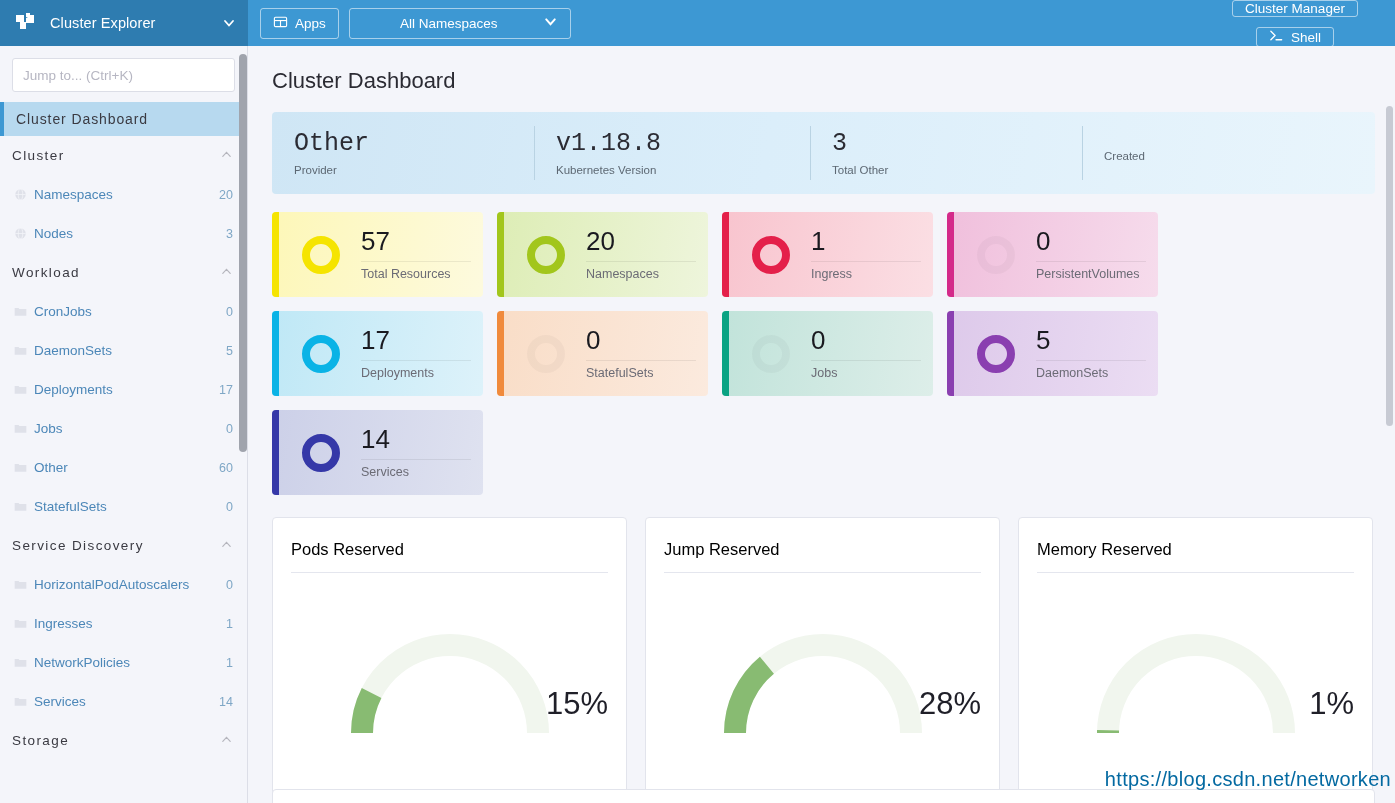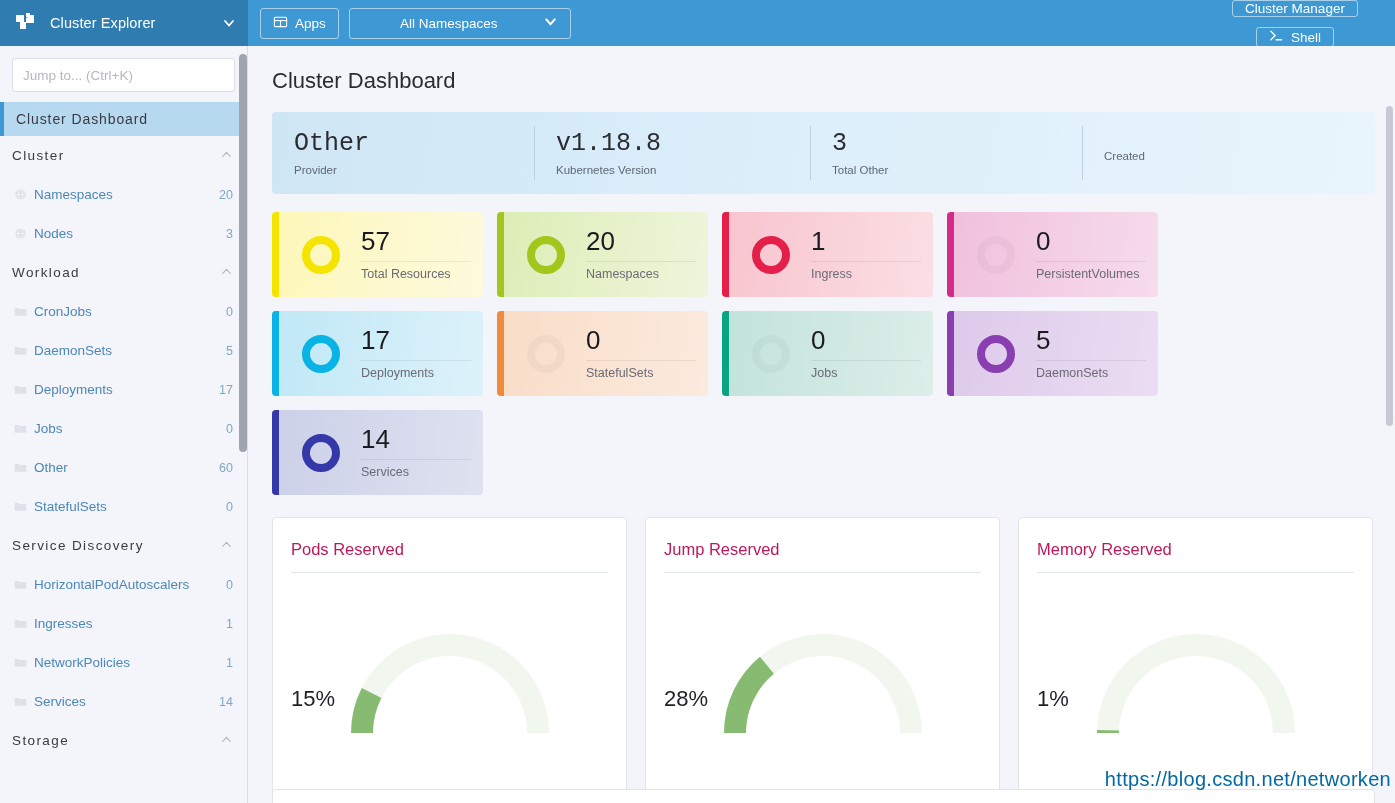--- a/index.html
+++ b/index.html
@@ -114,27 +114,27 @@
   .card .cnum { font-size: 26px; color: #1a1a20; line-height: 1; font-weight: 400; }
   .card .hr { height: 1px; background: rgba(0,0,0,.07); margin: 7px 0 5px 0; }
   .card .clbl { font-size: 12.5px; color: #6b6b75; }
 
   
   .gauges { display: flex; gap: 18px; }
   .gauge-card {
     width: 355px; height: 325px; background: #fff; border: 1px solid #e2e4ec;
     border-radius: 4px; display: flex; flex-direction: column; padding: 16px 18px 14px 18px;
   }
-  .g-title { font-size: 16.5px; color: #be185d; padding: 6px 0 13px 0; }
+  .g-title { font-size: 16.5px; color: #000000; padding: 6px 0 13px 0; }
   .g-rule { height: 1px; background: #e4e6ee; margin-bottom: 6px; }
   .g-area { flex: 1; display: flex; align-items: center; justify-content: center; position: relative; }
   .g-svg { display: block; }
   .g-pct {
     position: absolute; left: 0; right: 0; top: 50%; transform: translateY(2px);
-    text-align: left; font-size: 22px; color: #1f1f28;
+    text-align: right; font-size: 31px; color: #1f1f28;
   }
   .g-foot-rule { height: 1px; background: #dfe1e9; margin: 2px 24px 10px 24px; }
   .g-foot { text-align: center; font-size: 13px; color: #3f3f49; padding-bottom: 10px; }
 
   .bottom-peek {
     position: absolute; left: 24px; right: 20px; bottom: -12px; height: 26px;
     background: #fff; border: 1px solid #e2e4ec; border-radius: 4px 4px 0 0;
   }
   .watermark {
     position: absolute; right: 4px; bottom: 12px; font-size: 20px; color: #0369a1;

